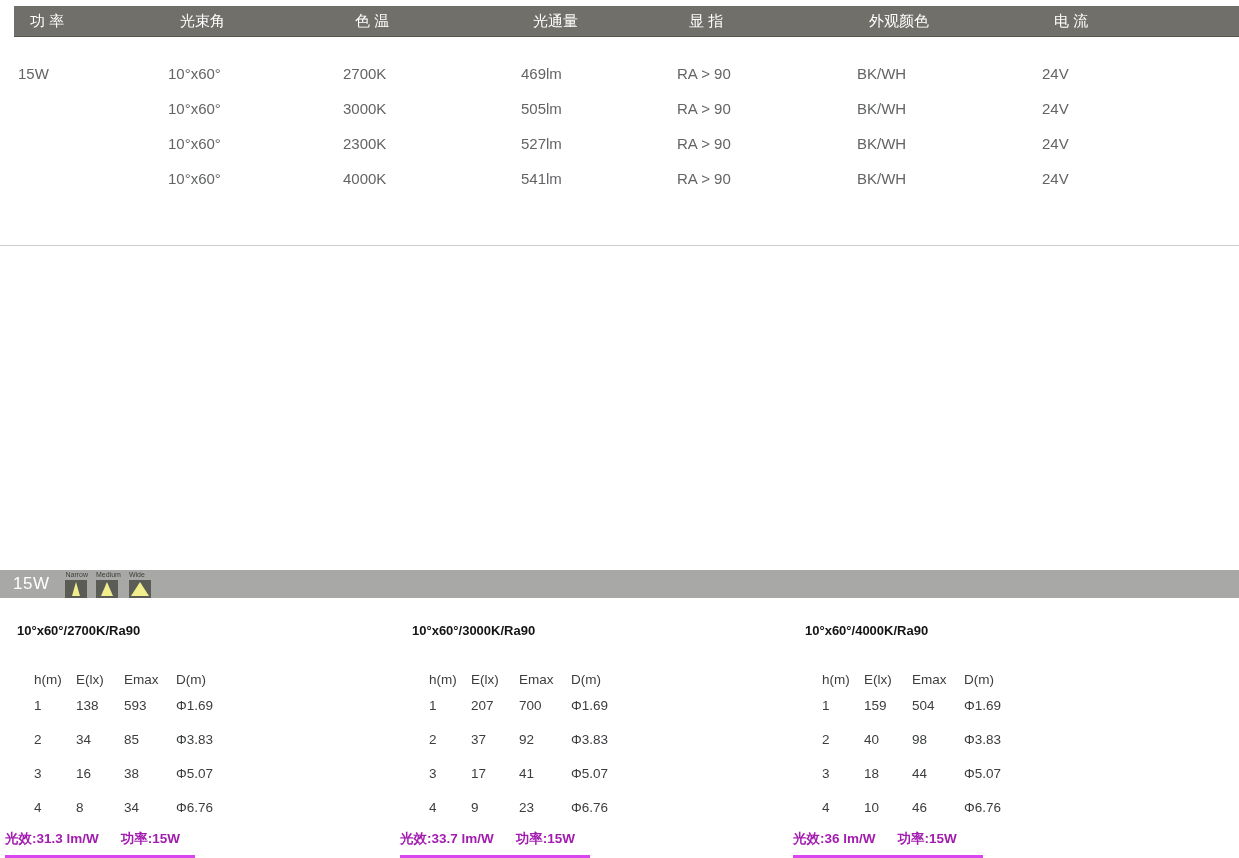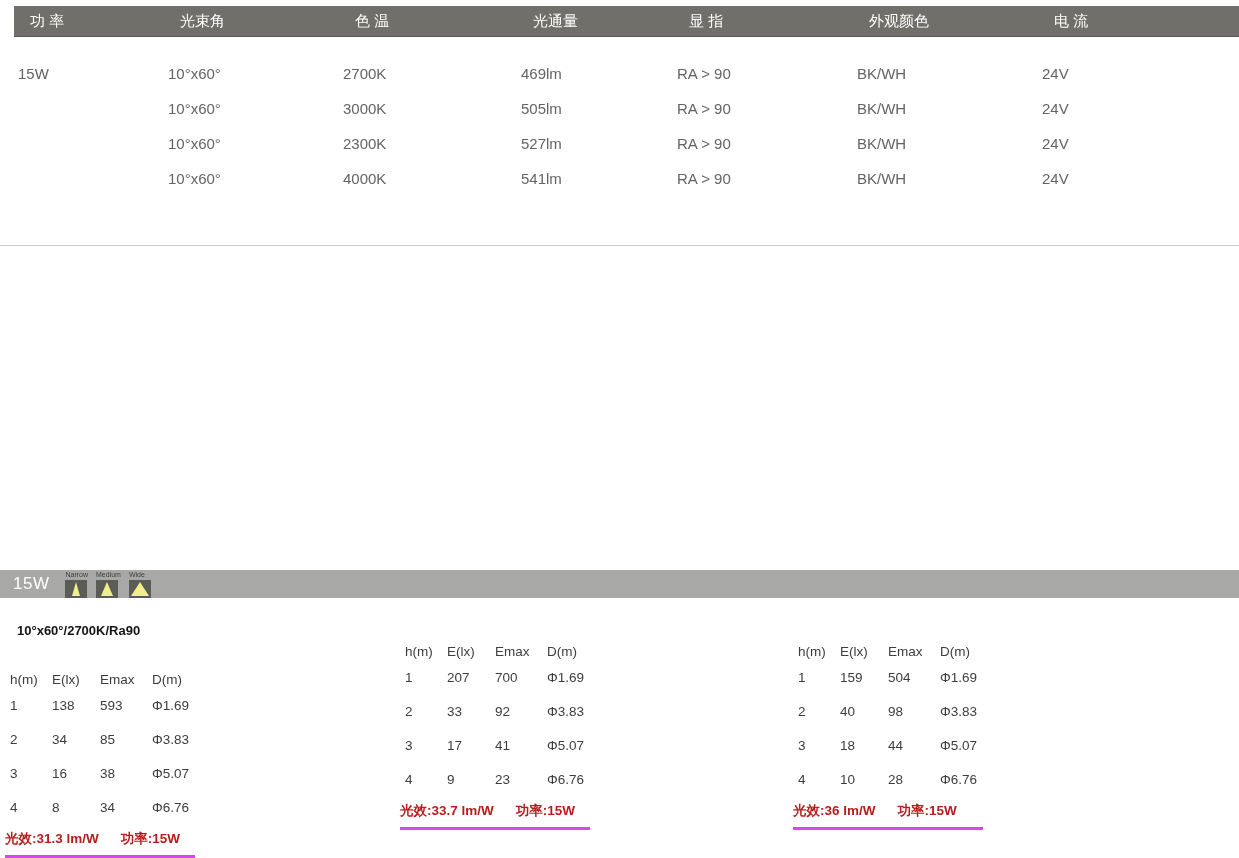--- a/index.html
+++ b/index.html
@@ -25,25 +25,25 @@
   .band-power { color:#ffffff; font-size:17px; margin-left:13px; letter-spacing:0.5px; }
   .beam-group { display:flex; align-items:flex-end; margin-left:16px; height:28px; }
   .beam-item { display:flex; flex-direction:column; align-items:flex-start; margin-right:8px; }
   .beam-label { font-size:7px; color:#3d3d3a; line-height:8px; margin-bottom:1px; }
   .beam-item svg { display:block; }
 
   
   .ptable { position:absolute; top:615px; width:230px; }
   .ptable.t0 { left:5px; } .ptable.t1 { left:400px; } .ptable.t2 { left:793px; }
   .ptable-title { margin:8px 0 0 12px; font-size:13px; font-weight:bold; color:#141414; height:20px; }
-  .pgrid { display:grid; grid-template-columns:42px 48px 52px 1fr; padding-left:5px; align-items:center; }
+  .pgrid { display:grid; grid-template-columns:42px 48px 52px 1fr; padding-left:5px; align-items:center;margin-left:24px; }
   .phead { margin-top:28px; height:17px; font-size:13.5px; color:#3c3d3f; }
   .prow { height:34px; font-size:13.5px; color:#3c3d3f; }
   .prow:first-of-type { margin-top:8px; }
-  .pfooter { display:flex; gap:22px; font-size:13.5px; font-weight:bold; color:#b91c1c;
+  .pfooter { display:flex; gap:22px; font-size:13.5px; font-weight:bold; color:#a21caf;
              width:190px; padding:6px 0 7px 0; border-bottom:3px solid #d946ef; }
 </style>
 </head>
 <body>
 
 <div class="page">
 
   <div class="spec-header spec-grid">
     <span>功 率</span>
     <span>光束角</span>
@@ -152,35 +152,36 @@
       <span>34</span>
       <span>Φ6.76</span>
     </div>
     <div class="pfooter">
       <span>光效:31.3 lm/W</span>
       <span>功率:15W</span>
     </div>
   </div>
 
   <div class="ptable t1">
+    <div class="ptable-title">10°x60°/3000K/Ra90</div>
     <div class="pgrid phead">
       <span>h(m)</span>
       <span>E(lx)</span>
       <span>Emax</span>
       <span>D(m)</span>
     </div>
     <div class="pgrid prow">
       <span>1</span>
       <span>207</span>
       <span>700</span>
       <span>Φ1.69</span>
     </div>
     <div class="pgrid prow">
       <span>2</span>
-      <span>33</span>
+      <span>37</span>
       <span>92</span>
       <span>Φ3.83</span>
     </div>
     <div class="pgrid prow">
       <span>3</span>
       <span>17</span>
       <span>41</span>
       <span>Φ5.07</span>
     </div>
     <div class="pgrid prow">
@@ -189,20 +190,21 @@
       <span>23</span>
       <span>Φ6.76</span>
     </div>
     <div class="pfooter">
       <span>光效:33.7 lm/W</span>
       <span>功率:15W</span>
     </div>
   </div>
 
   <div class="ptable t2">
+    <div class="ptable-title">10°x60°/4000K/Ra90</div>
     <div class="pgrid phead">
       <span>h(m)</span>
       <span>E(lx)</span>
       <span>Emax</span>
       <span>D(m)</span>
     </div>
     <div class="pgrid prow">
       <span>1</span>
       <span>159</span>
       <span>504</span>
@@ -216,21 +218,21 @@
     </div>
     <div class="pgrid prow">
       <span>3</span>
       <span>18</span>
       <span>44</span>
       <span>Φ5.07</span>
     </div>
     <div class="pgrid prow">
       <span>4</span>
       <span>10</span>
-      <span>28</span>
+      <span>46</span>
       <span>Φ6.76</span>
     </div>
     <div class="pfooter">
       <span>光效:36 lm/W</span>
       <span>功率:15W</span>
     </div>
   </div>
 
 </div>
 

